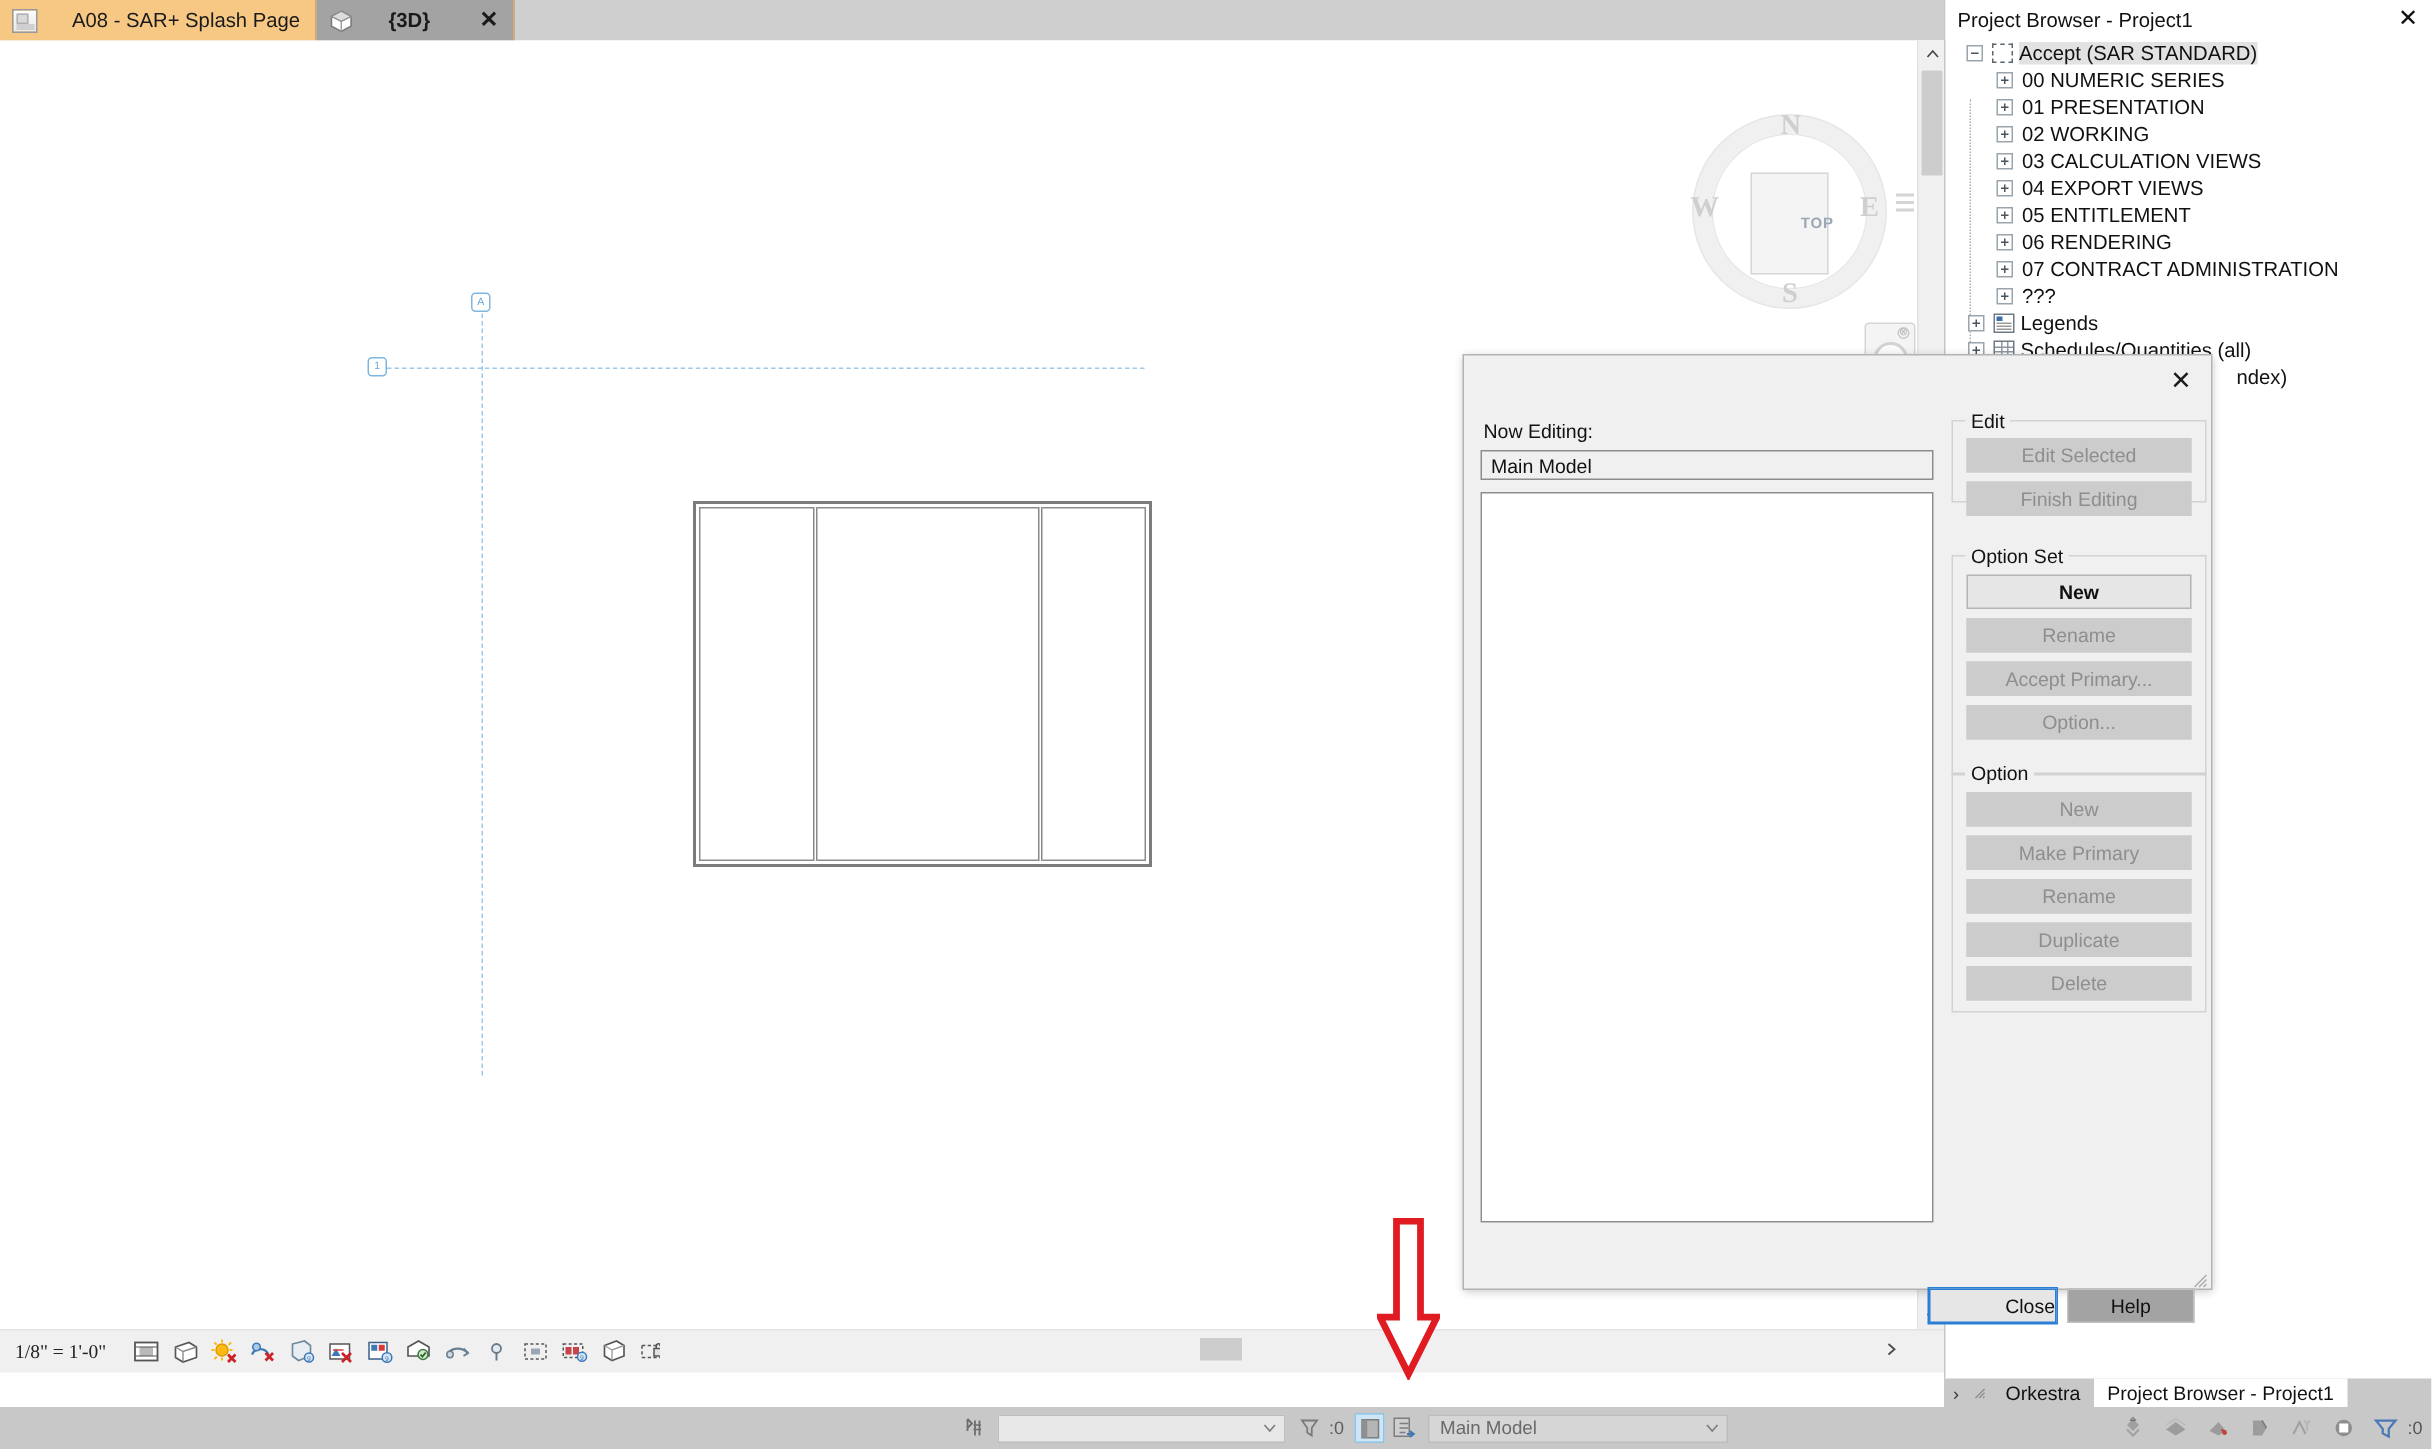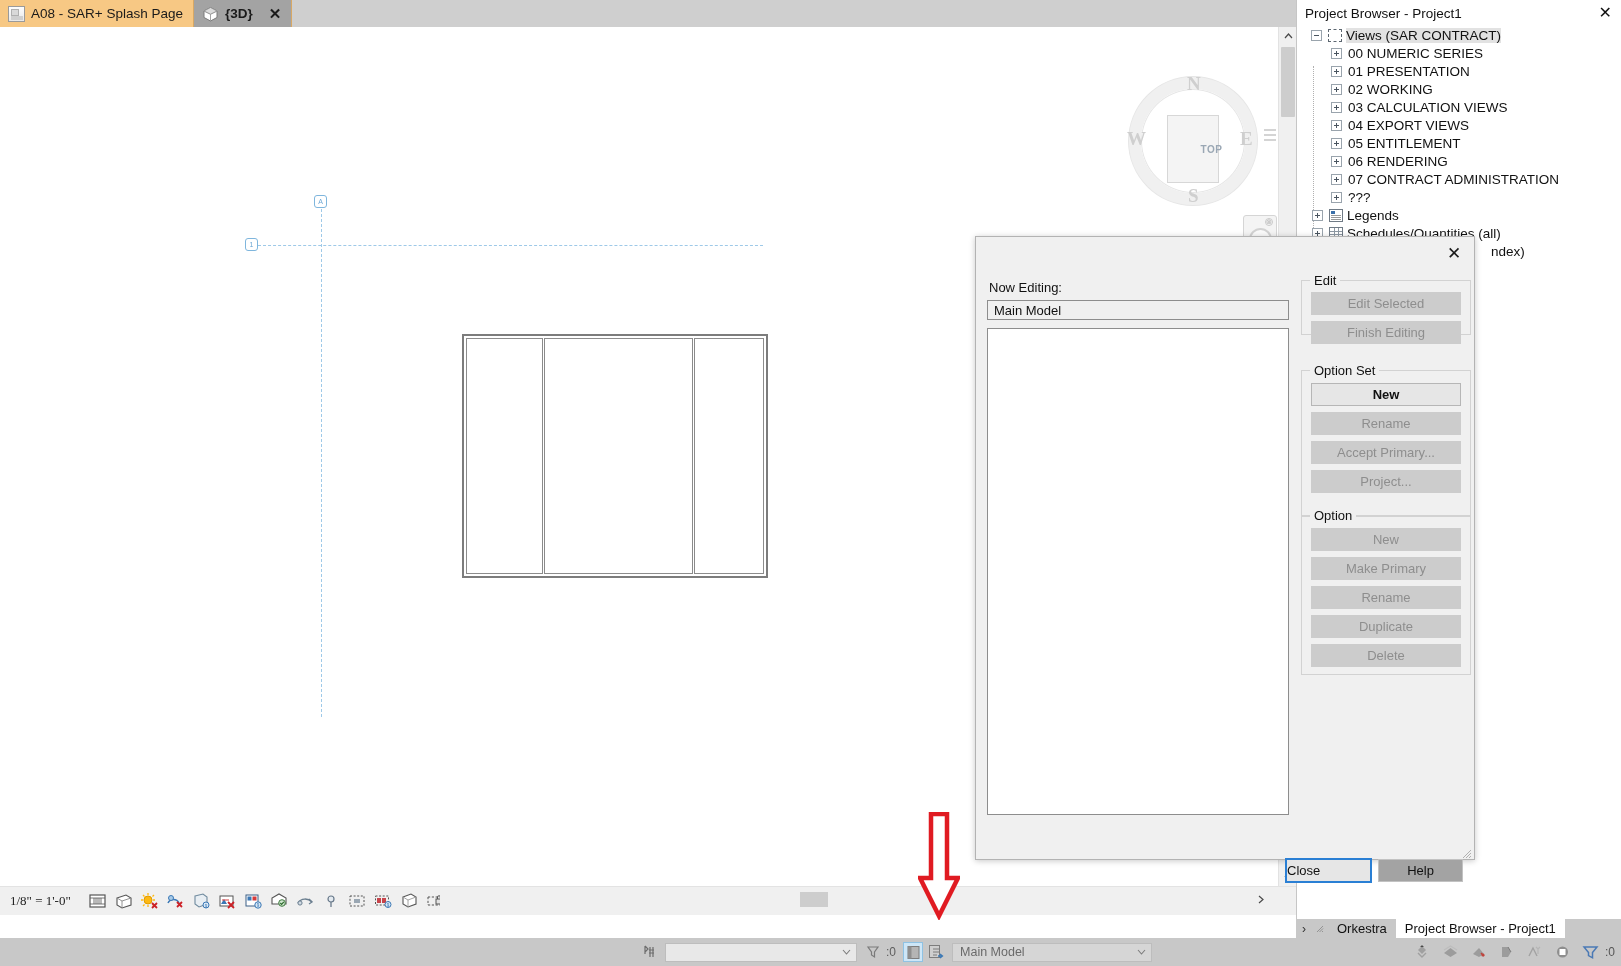--- a/index.html
+++ b/index.html
@@ -23,21 +23,21 @@
   #tabbar {
     position: absolute; left: 0; top: 0;
     width: 1340px; height: 27px;
     background: #cfcfcf;
     display: flex; align-items: flex-end;
   }
   .vtab {
     height: 27px;
     display: flex; align-items: center;
     padding: 0 10px 0 8px;
-    gap: 6px;
+    gap: 23px;
     font-size: 13.5px;
     color: #1a1a1a;
     background: #f7c884;
     border-right: 1px solid #d8a864;
     white-space: nowrap;
   }
   .vtab.active { background: #a3a3a3; }
   .tabicon {
     width: 17px; height: 16px;
     position: relative;
@@ -363,21 +363,21 @@
   .dbtn.enabled {
     background:#e6e6e6; border:1px solid #b6b6b6; color:#111; font-weight:bold;
   }
   #grp-edit { left:325px; top:13px; width:170px; height:55px; }
   #grp-optset { left:325px; top:103px; width:170px; height:147px; }
   #grp-option { left:325px; top:248px; width:170px; height:160px; }
 
   #dlg-close-btn {
     position:absolute; left:310px; top:592px; width:85px; height:23px;
     background:#e6e6e6; border:1px solid #2a7fd4;
-    display:flex; align-items:center; justify-content:flex-start;
+    display:flex; align-items:center; justify-content:flex-end;
     font-size:13px; color:#111;
     box-shadow: 0 0 0 1px #2a7fd4;
   }
   #dlg-help-btn {
     position:absolute; left:402px; top:592px; width:85px; height:23px;
     background:#a3a3a3; border:1px solid #c2c2c2;
     display:flex; align-items:center; justify-content:center;
     font-size:13px; color:#111;
   }
   #dlg-resize {
@@ -600,21 +600,21 @@
   <div id="browser">
     <div id="browser-title">Project Browser - Project1</div>
     <div id="browser-close">✕</div>
 
     <div id="browser-tree" style="position:relative;">
       <div class="treelink"></div>
 
       <div class="tnode" style="padding-left:8px;">
         <span class="expander"></span>
         <span class="tn-ico views"></span>
-        <span class="lbl sel">Views (SAR CONTRACT)</span>
+        <span class="lbl sel">Accept (SAR STANDARD)</span>
       </div>
 
       <div class="tnode indent2">
         <span class="expander plus"></span>
         <span class="lbl">00 NUMERIC SERIES</span>
       </div>
       <div class="tnode indent2">
         <span class="expander plus"></span>
         <span class="lbl">01 PRESENTATION</span>
       </div>
@@ -811,21 +811,21 @@
         <div class="dbtn enabled" style="left:9px; top:12px;">
           <span>New</span>
         </div>
         <div class="dbtn" style="left:9px; top:41px;">
           <span>Rename</span>
         </div>
         <div class="dbtn" style="left:9px; top:70px;">
           <span>Accept Primary...</span>
         </div>
         <div class="dbtn" style="left:9px; top:99px;">
-          <span>Project...</span>
+          <span>Option...</span>
         </div>
       </div>
 
       <div class="grpbox" id="grp-option">
         <span class="legend">Option</span>
         <div class="dbtn" style="left:9px; top:12px;">
           <span>New</span>
         </div>
         <div class="dbtn" style="left:9px; top:41px;">
           <span>Make Primary</span>

